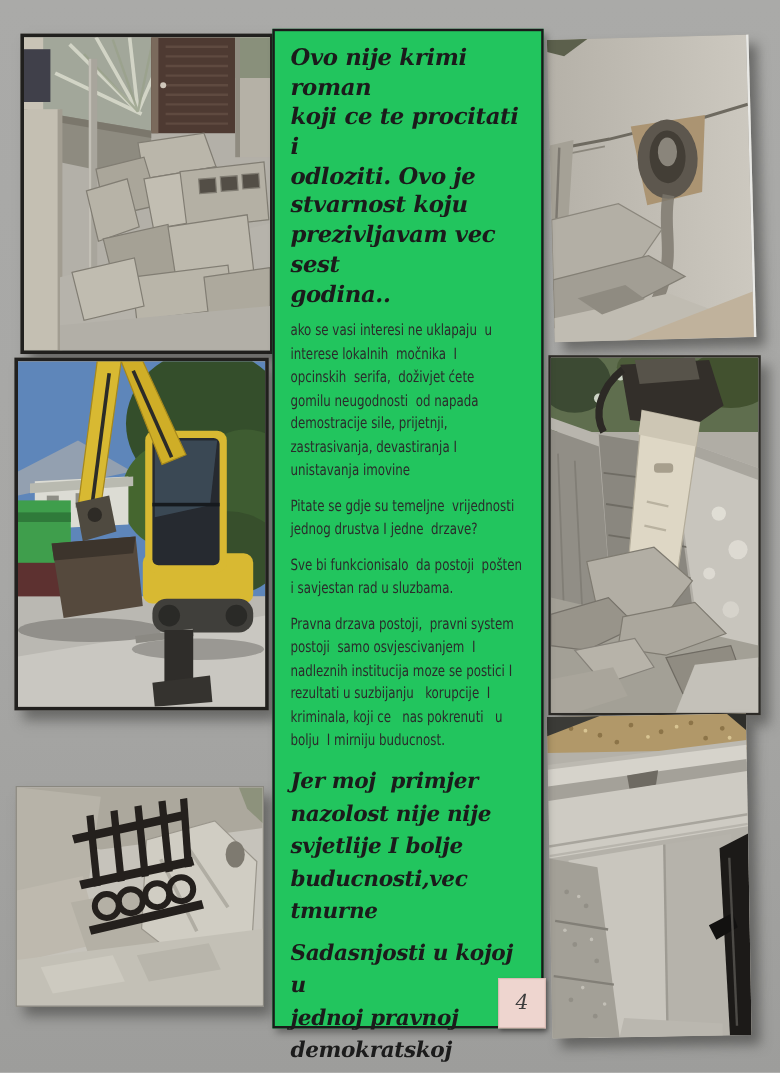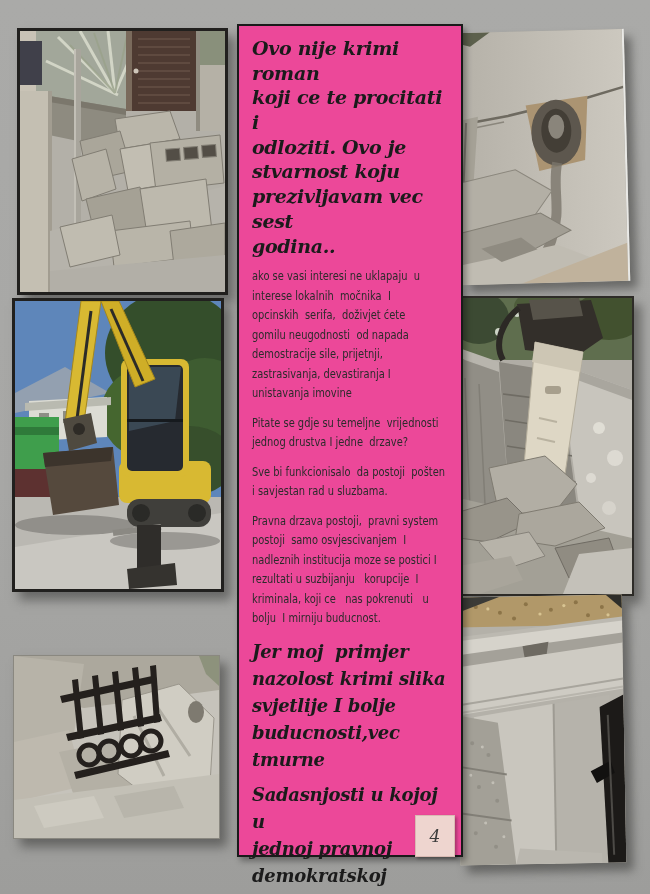--- a/index.html
+++ b/index.html
@@ -18,22 +18,22 @@
   .framed{border:3px solid #21201e;}
   .framed2{border:2px solid #2e2c28;}
   .thinframe{border:1px solid #8a8880;}
   #photo-1{left:17px;top:28px;width:205px;height:261px;}
   #photo-2{left:12px;top:298px;width:206px;height:288px;}
   #photo-3{left:13px;top:655px;width:205px;height:182px;}
   #photo-4{left:459px;top:31px;width:166px;height:252px;transform:rotate(-1.5deg);border-right:2px solid #e9e9e6;}
   #photo-5{left:457px;top:296px;width:173px;height:296px;}
   #photo-6{left:458px;top:596px;width:166px;height:268px;transform:rotate(-1deg);}
   .text-column{
-    position:absolute;left:237px;top:24px;width:226px;height:833px;
-    background:#ec4899;border:2px solid #1a1a1a;box-sizing:border-box;
+    position:absolute;left:227px;top:24px;width:226px;height:833px;
+    background:#22c55e;border:2px solid #1a1a1a;box-sizing:border-box;
     padding:10px 10px 8px 13px;
     box-shadow:3px 4px 6px rgba(0,0,0,0.35);
     z-index:2;
   }
   .script-head{
     font-family:"DejaVu Serif",serif;font-style:italic;font-weight:700;
     font-size:19px;line-height:1.3;color:#1b1b1b;
     white-space:pre-wrap;margin:0 0 8px 0;letter-spacing:-0.3px;
   }
   .body-par{
@@ -341,21 +341,21 @@
 jednog drustva I jedne  drzave?</div>
     <div class="body-par">Sve bi funkcionisalo  da postoji  pošten
 i savjestan rad u sluzbama.</div>
     <div class="body-par">Pravna drzava postoji,  pravni system
 postoji  samo osvjescivanjem  I
 nadleznih institucija moze se postici I
 rezultati u suzbijanju   korupcije  I
 kriminala, koji ce   nas pokrenuti   u
 bolju  I mirniju buducnost.</div>
     <div class="script-em">Jer moj  primjer
-nazolost krimi slika
+nazolost nije nije
 svjetlije I bolje
 buducnosti,vec tmurne</div>
     <div class="script-em">Sadasnjosti u kojoj u
 jednoj pravnoj
 demokratskoj drzavi
 dominiraju kriminal,
 nasilje., korupcija.</div>
 
   </div>
 

